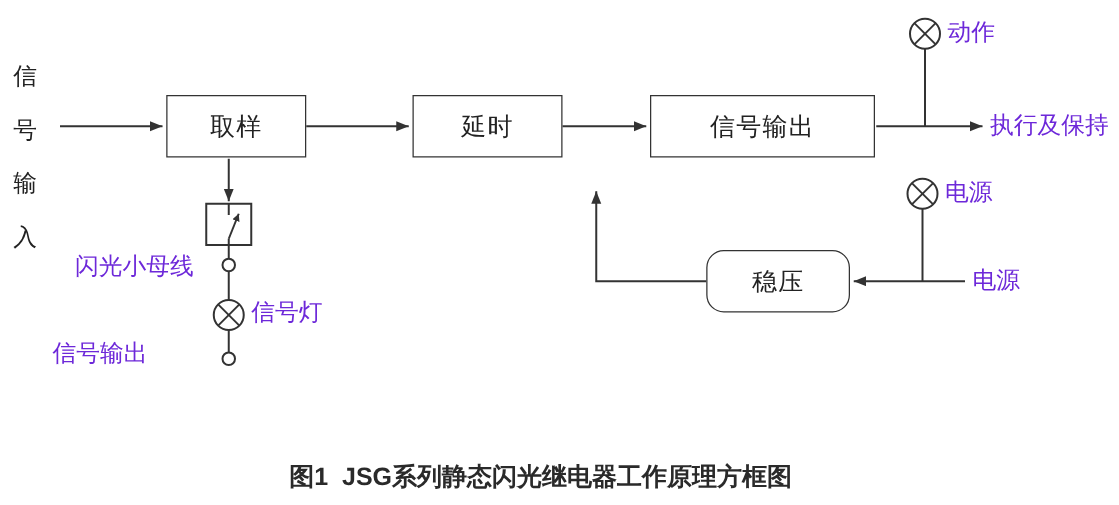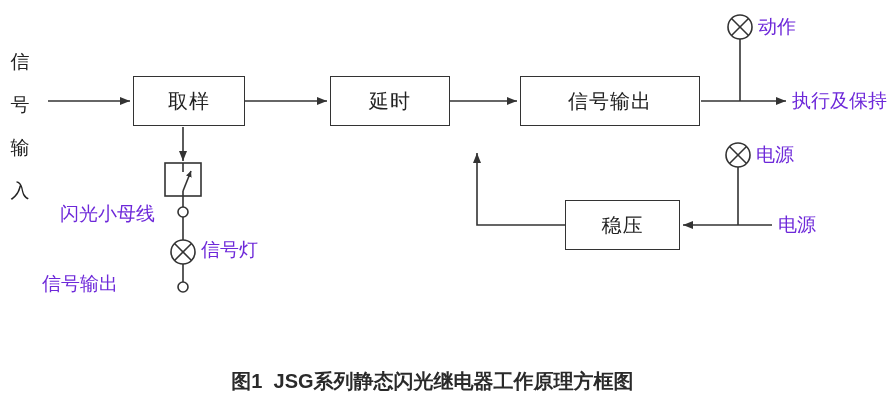--- a/index.html
+++ b/index.html
@@ -88,21 +88,21 @@
       </g>
 
       <circle cx="183" cy="212" r="5" fill="#ffffff"></circle>
       <circle cx="183" cy="287" r="5" fill="#ffffff"></circle>
     </g>
   </svg>
 
   <div class="box" style="left:133px; top:76px; width:112px; height:50px;">取样</div>
   <div class="box" style="left:330px; top:76px; width:120px; height:50px;">延时</div>
   <div class="box" style="left:520px; top:76px; width:180px; height:50px;">信号输出</div>
-  <div class="box" style="left:565px; top:200px; width:115px; height:50px;">稳压</div>
+  <div class="box" style="left:565px; top:200px; width:115px; height:50px;border-radius:14px;">稳压</div>
 
   <div class="input-col">
     <span>信</span>
     <span>号</span>
     <span>输</span>
     <span>入</span>
   </div>
 
   <div class="lbl" style="left:758px; top:17px;">动作</div>
   <div class="lbl" style="left:792px; top:91px;">执行及保持</div>

